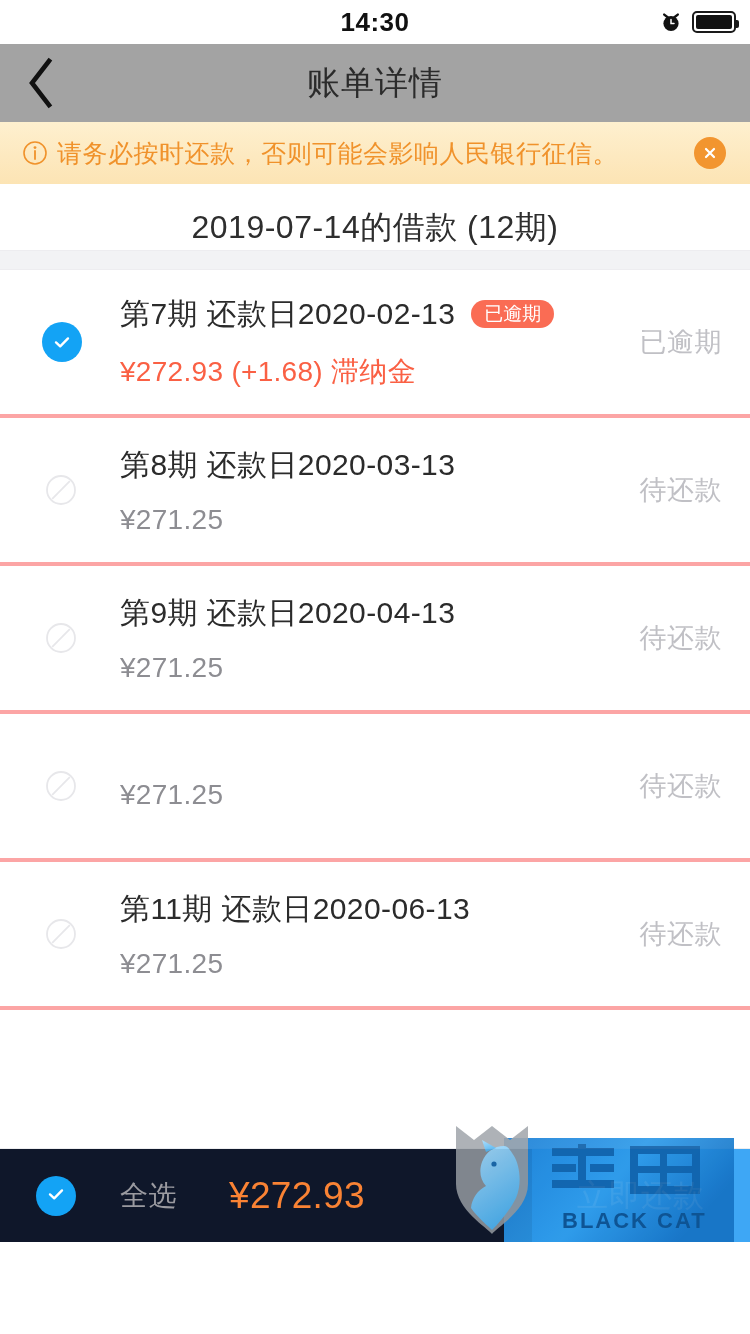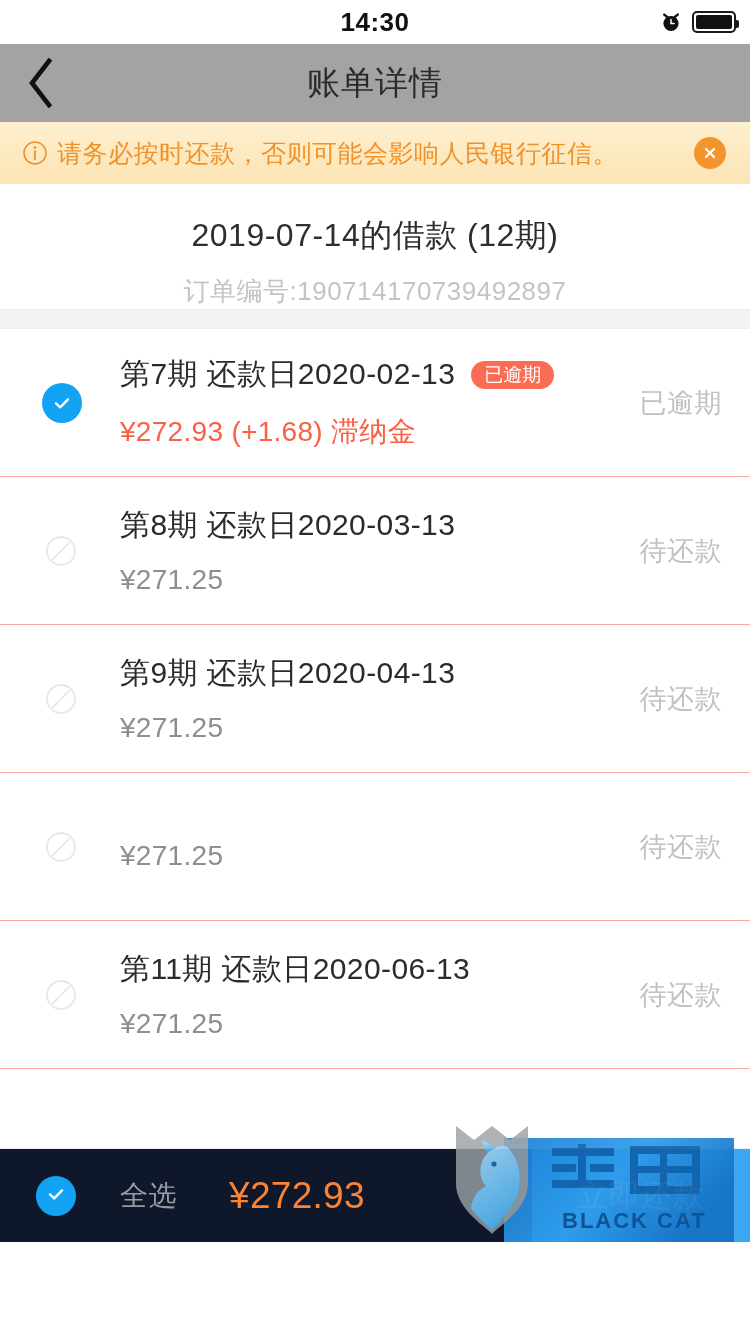--- a/index.html
+++ b/index.html
@@ -46,41 +46,41 @@
   .banner .info-ic { width:26px; height:26px; flex:0 0 26px; margin-right:9px; }
   .banner .msg { font-size:25px; color:#F0922B; letter-spacing:0.5px; white-space:nowrap; }
   .banner .close-btn {
     position:absolute; right:24px; top:50%; transform:translateY(-50%);
     width:32px; height:32px; border-radius:50%;
     background:#F2952F; display:flex; align-items:center; justify-content:center; cursor:pointer;
   }
   .banner .close-btn svg { display:block; }
 
   
-  .summary { background:#fff; padding-top:30px; }
+  .summary { background:#fff; padding-top:22px; }
   .summary .loan-title {
     text-align:center; font-size:32px; color:#2e2e2e; letter-spacing:0.5px;
   }
   .summary .order-no {
     text-align:center; font-size:26px; color:#c3c3c8; margin-top:16px; letter-spacing:0.5px;
   }
   .stats { display:flex; margin-top:52px; padding:0 6px 34px 6px; }
   .stat { flex:1; text-align:center; }
   .stat .val { font-size:37px; letter-spacing:0.3px; }
   .stat .val.accent { color:#FA8334; }
   .stat .val.dark { color:#1f1f1f; }
   .stat .lab { font-size:23px; color:#b8b8bd; margin-top:14px; letter-spacing:0.3px; }
 
   .gap { height:20px; background:#F2F3F5; border-top:1px solid #ededf0; border-bottom:1px solid #ededf0; }
 
   
   .list { background:#fff; }
   .row {
     height:148px; display:flex; align-items:center; padding:0 28px 0 28px;
-    border-bottom:1px solid #fca5a5; position:relative; cursor:pointer;
+    border-bottom:4px solid #fca5a5; position:relative; cursor:pointer;
   }
   .cb-wrap { flex:0 0 92px; display:flex; align-items:center; justify-content:flex-start; padding-left:14px; }
   .cb-on {
     width:40px; height:40px; border-radius:50%; background:#13A3F5;
     display:flex; align-items:center; justify-content:center;
   }
   .cb-off { width:38px; height:38px; position:relative; }
   .cb-off svg { display:block; }
 
   .row-main { flex:1 1 auto; min-width:0; }
@@ -164,21 +164,20 @@
       <span>
         <svg width="18" height="18" viewBox="0 0 18 18">
           <path d="M5 5 L13 13 M13 5 L5 13" stroke="#fff" stroke-width="2.2" stroke-linecap="round"></path>
         </svg>
       </span>
     </div>
   </div>
 
   <div class="summary">
     <div class="loan-title">2019-07-14的借款 (12期)</div>
-    <div class="order-no">订单编号:190714170739492897</div>
   </div>
 
   <div class="gap"></div>
 
   <div class="list">
 
     <div class="row">
       <div class="cb-wrap">
         <span class="cb-on">
           <svg width="22" height="22" viewBox="0 0 22 22">

